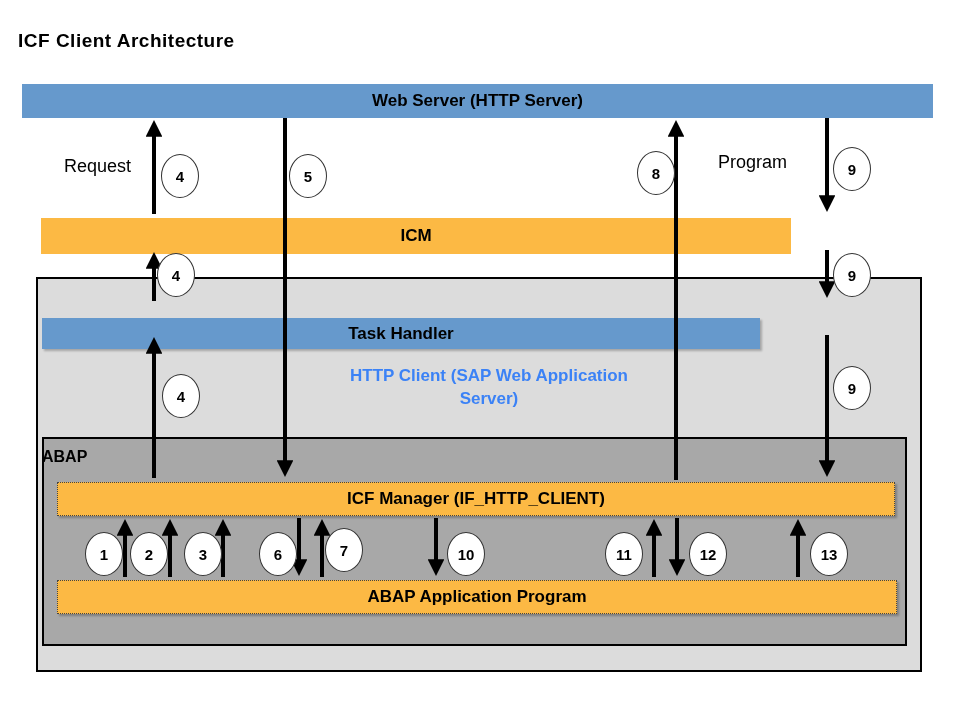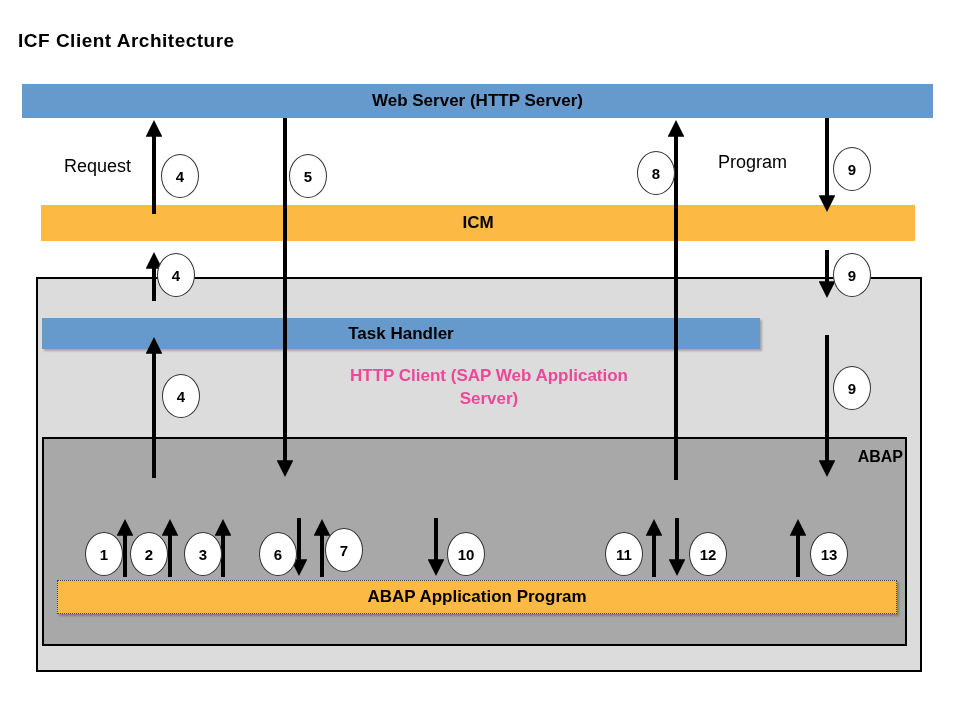--- a/index.html
+++ b/index.html
@@ -15,60 +15,63 @@
   .dotted-edge { border:1px dotted #444; }
 
   .box-outer { position:absolute; left:36px; top:277px; width:882px; height:391px;
                background:#dcdcdc; border:2px solid #000; z-index:1; }
   .box-abap  { position:absolute; left:42px; top:437px; width:861px; height:205px;
                background:#a8a8a8; border:2px solid #000; z-index:1; }
 
   .flow-label { position:absolute; font-size:18px; font-weight:normal; color:#000; z-index:4; }
 
   .http-client-text { position:absolute; left:294px; top:364px; width:390px; text-align:center;
-                      font-size:17px; font-weight:bold; color:#ec4899; line-height:23px; z-index:3; }
-  .abap-label { position:absolute; left:42px; top:448px; width:861px; text-align:right;
+                      font-size:17px; font-weight:bold; color:#3b82f6; line-height:23px; z-index:3; }
+  .abap-label { position:absolute; left:42px; top:448px; width:861px; text-align:left;
                 font-size:16px; font-weight:bold; color:#000; z-index:3; }
 
   svg.arrows { position:absolute; left:0; top:0; z-index:5; pointer-events:none; }
   svg.arrows line { stroke:#000; stroke-width:4; }
 
   .badge { position:absolute; width:36px; height:42px; background:#fff; border:1.5px solid #333;
            border-radius:50%; display:flex; align-items:center; justify-content:center;
            font-size:15px; font-weight:bold; color:#000; z-index:6; }
 </style>
 </head>
 <body>
 
 <div class="stage">
 
   <div class="title">ICF Client Architecture</div>
 
   <div class="bar bar-blue" style="left:22px; top:84px; width:911px; height:34px;">
     <span>Web Server (HTTP Server)</span>
   </div>
 
-  <div class="bar bar-orange" style="left:41px; top:205px; width:874px; height:36px;">
+  <div class="bar bar-orange" style="left:41px; top:218px; width:750px; height:36px;">
     <span>ICM</span>
   </div>
 
   <div class="box-outer"></div>
 
   <div class="bar bar-blue inner-shadow" style="left:42px; top:318px; width:718px; height:31px;">
     <span>Task Handler</span>
   </div>
 
   <div class="http-client-text">
     <div>HTTP Client (SAP Web Application</div>
     <div>Server)</div>
   </div>
 
   <div class="box-abap"></div>
   <div class="abap-label">ABAP</div>
 
+  <div class="bar bar-orange inner-shadow dotted-edge" style="left:57px; top:482px; width:836px; height:32px;">
+    <span>ICF Manager (IF_HTTP_CLIENT)</span>
+  </div>
 
   <div class="bar bar-orange inner-shadow dotted-edge" style="left:57px; top:580px; width:838px; height:32px;">
     <span>ABAP Application Program</span>
   </div>
 
   <div class="flow-label" style="left:64px; top:156px;">Request</div>
   <div class="flow-label" style="left:718px; top:152px;">Program</div>
 
   <svg class="arrows" width="960" height="720">
     <defs>

